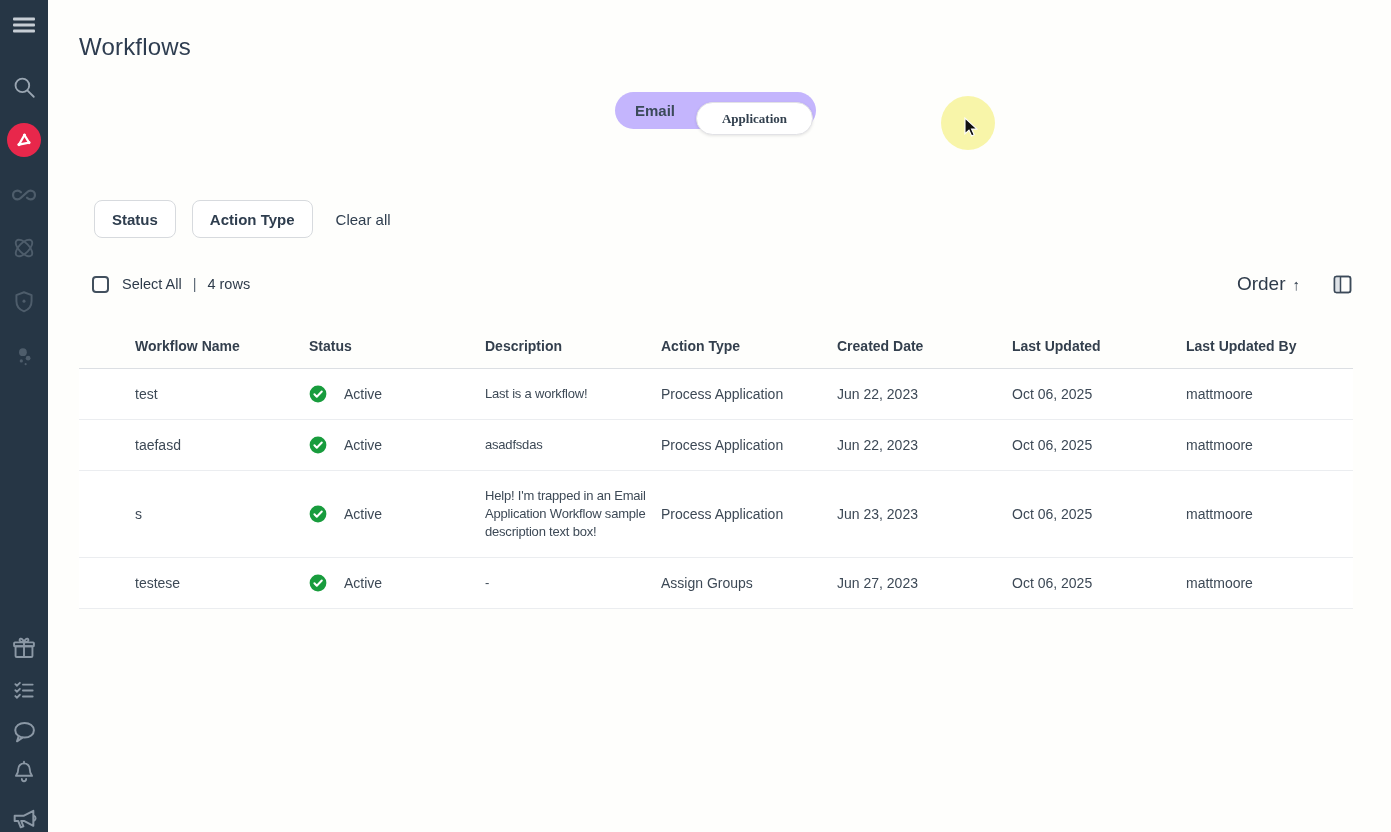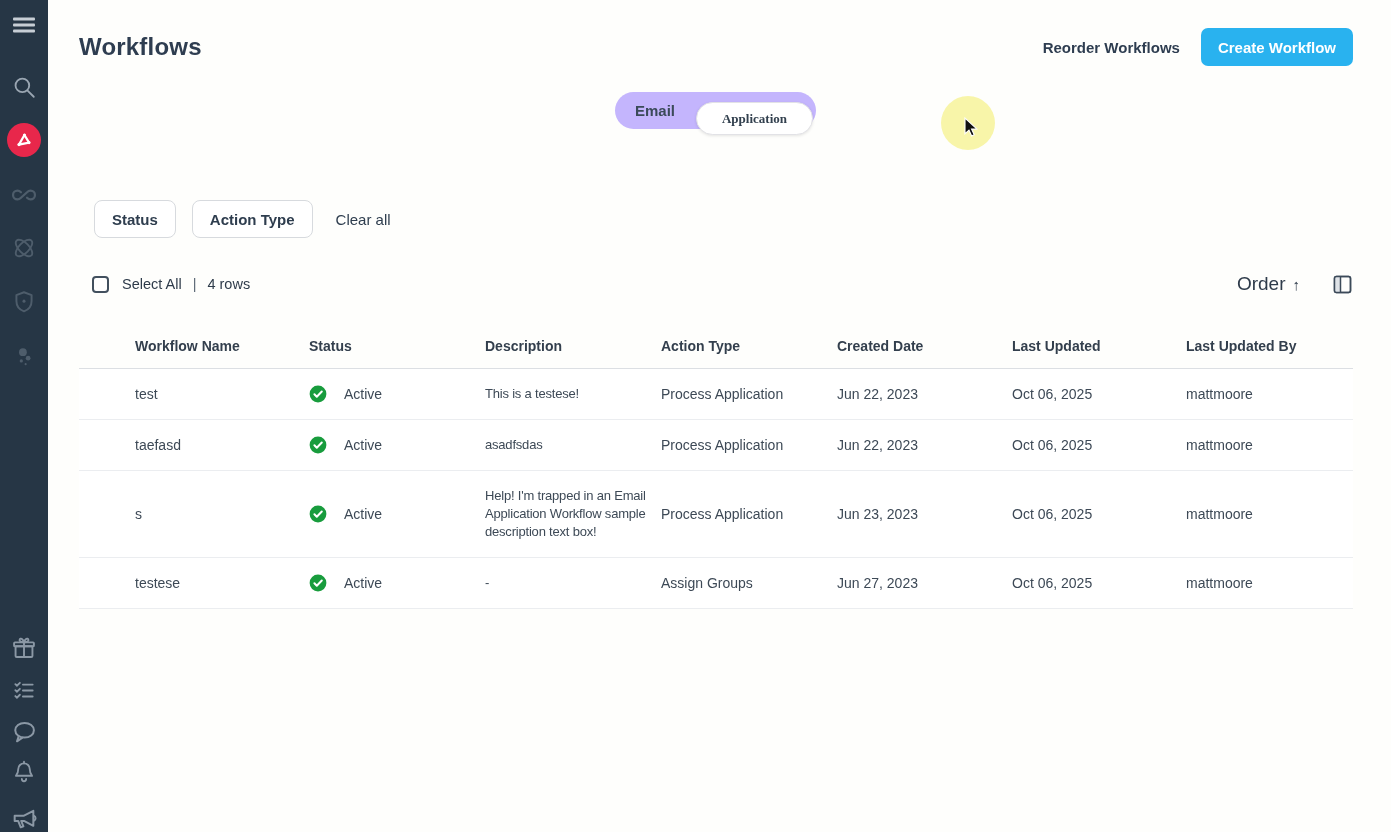--- a/index.html
+++ b/index.html
@@ -16,21 +16,21 @@
     background:#263645; z-index:5;
   }
   .side-item { position:absolute; left:50%; transform:translate(-50%,-50%); display:flex; align-items:center; justify-content:center; cursor:pointer; }
   .hamburger span { display:block; width:22px; height:3px; background:#c7ced5; border-radius:1px; margin:3px 0; }
   .logo-circle { width:34px; height:34px; border-radius:50%; display:flex; align-items:center; justify-content:center; }
   
   .header-row {
     position:absolute; left:79px; right:38px; top:26px; height:42px;
     display:flex; align-items:center; justify-content:space-between; z-index:2;
   }
-  .page-title { font-size:24px; font-weight:700; color:#2e3d50; letter-spacing:.2px; }
+  .page-title { font-size:24px; font-weight:400; color:#2e3d50; letter-spacing:.2px; }
   .header-actions { display:flex; align-items:center; gap:21px; }
   .reorder-link { font-size:15px; font-weight:600; color:#2e3d50; cursor:pointer; }
   .create-btn {
     border:none; border-radius:7px; height:38px; padding:0 17px;
     color:#fff; font-size:15px; font-weight:700; cursor:pointer;
     font-family:"Liberation Sans", sans-serif;
   }
   
   .tab-toggle {
     position:absolute; left:615px; top:92px; width:201px; height:37px;
@@ -199,24 +199,20 @@
   <div class="side-item" style="top:818px;">
     <svg width="28" height="28" viewBox="0 0 24 24" fill="none" stroke="#8b98a5" stroke-width="1.7" stroke-linejoin="round">
       <path d="M4 10 v4.5 h3 l2.2 5.5 2.3-.9 -1.9-4.6 H12 l8 4.2 V5.8 L12 10 Z"></path>
       <path d="M20.5 10 a2.5 2.5 0 0 1 0 4.5"></path>
     </svg>
   </div>
 </nav>
 
 <header class="header-row">
   <h1 class="page-title">Workflows</h1>
-  <div class="header-actions">
-    <span class="reorder-link">Reorder Workflows</span>
-    <button class="create-btn" style="background:#29b2ef;">Create Workflow</button>
-  </div>
 </header>
 
 <div class="tab-toggle">
   <span class="tab-email">Email</span>
   <span class="tab-application">Application</span>
 </div>
 
 <div class="click-highlight"></div>
 <div class="cursor-arrow">
   <svg width="18" height="20" viewBox="0 0 13 18">
@@ -284,21 +280,21 @@
         <span style="display:flex;">
           <svg width="18" height="18" viewBox="0 0 18 18">
             <circle cx="9" cy="9" r="8.4" fill="#189c3d"></circle>
             <path d="M5.4 9.3 l2.4 2.4 L12.8 6.5" fill="none" stroke="#fff" stroke-width="2" stroke-linecap="round" stroke-linejoin="round"></path>
           </svg>
         </span>
         <span class="status-text">Active</span>
       </span>
     </td>
     <td class="c-desc">
-            <div>This is a testese!</div>
+            <div>Last is a workflow!</div>
           </td>
     <td>Process Application</td>
     <td>Jun 22, 2023</td>
     <td>Oct 06, 2025</td>
     <td>mattmoore</td>
   </tr>
 
   <tr>
     <td></td>
     <td>taefasd</td>

